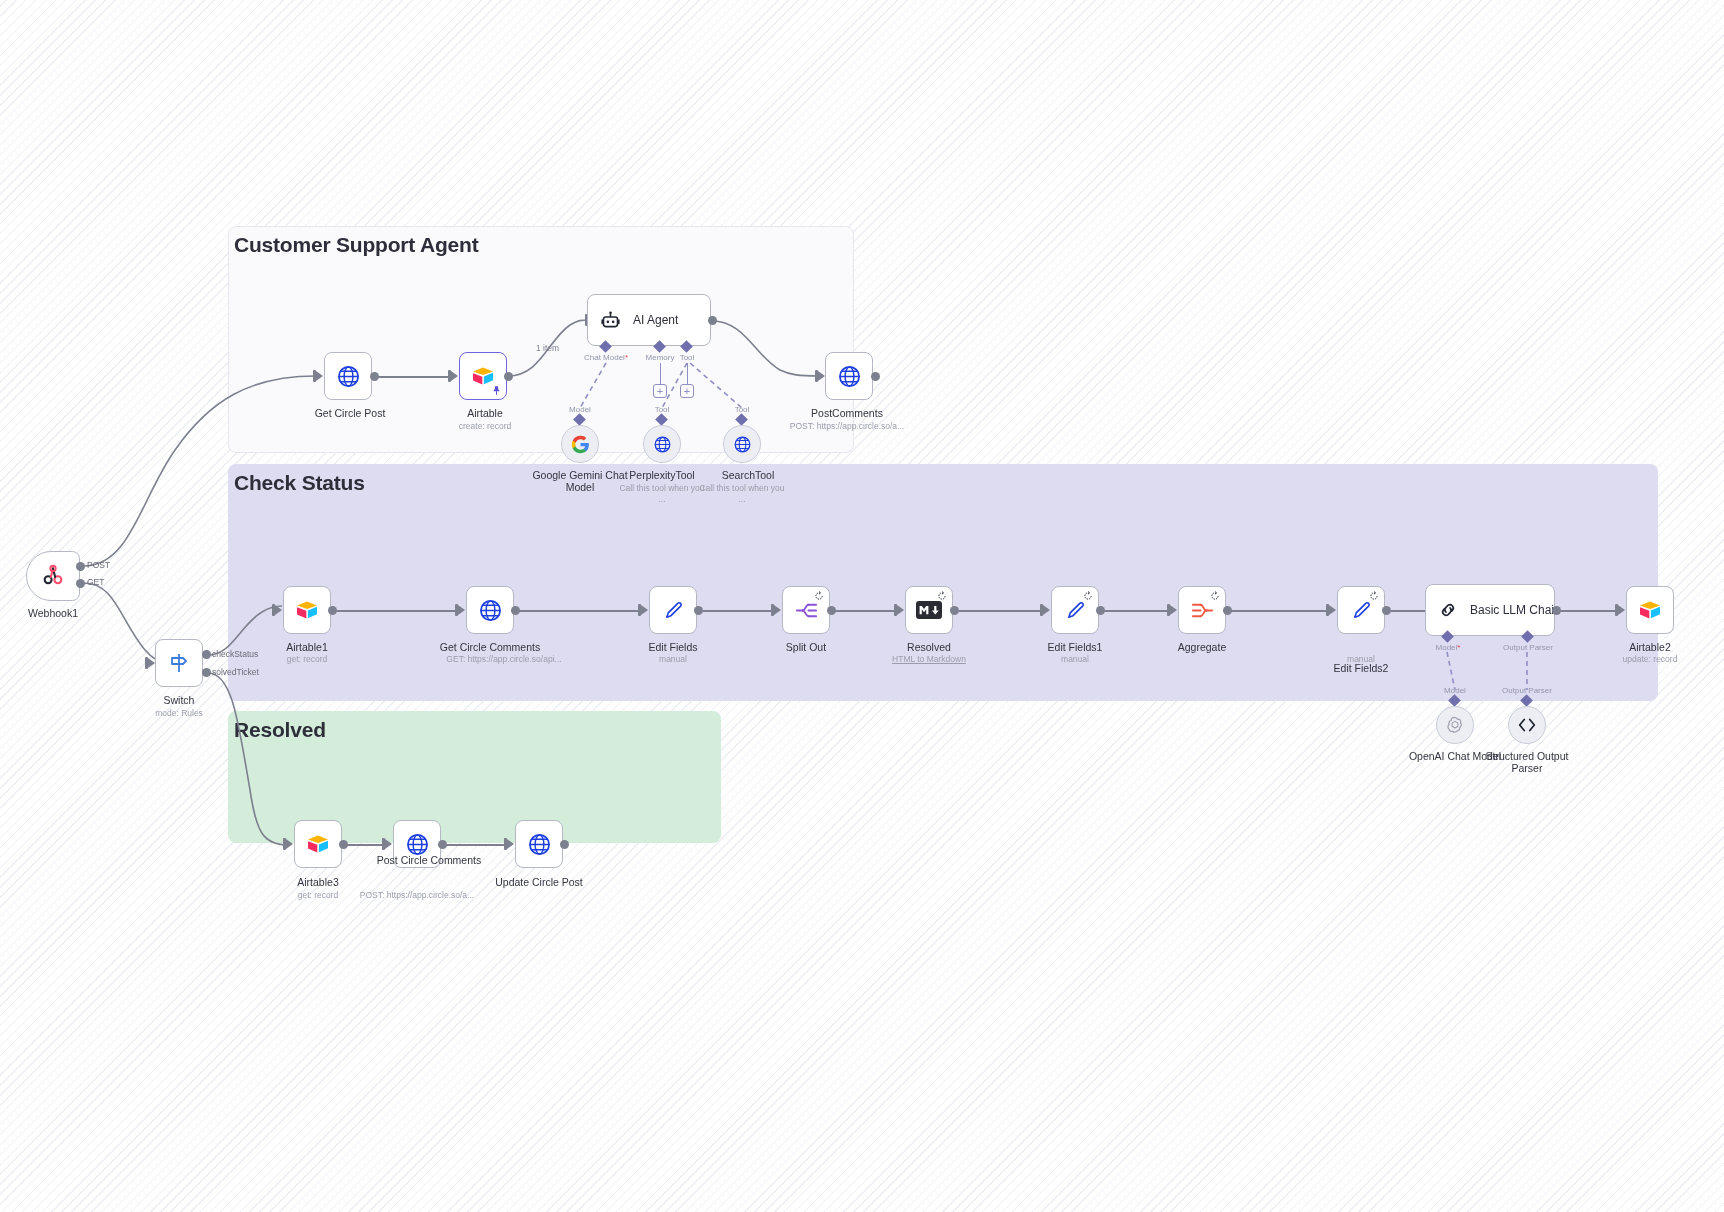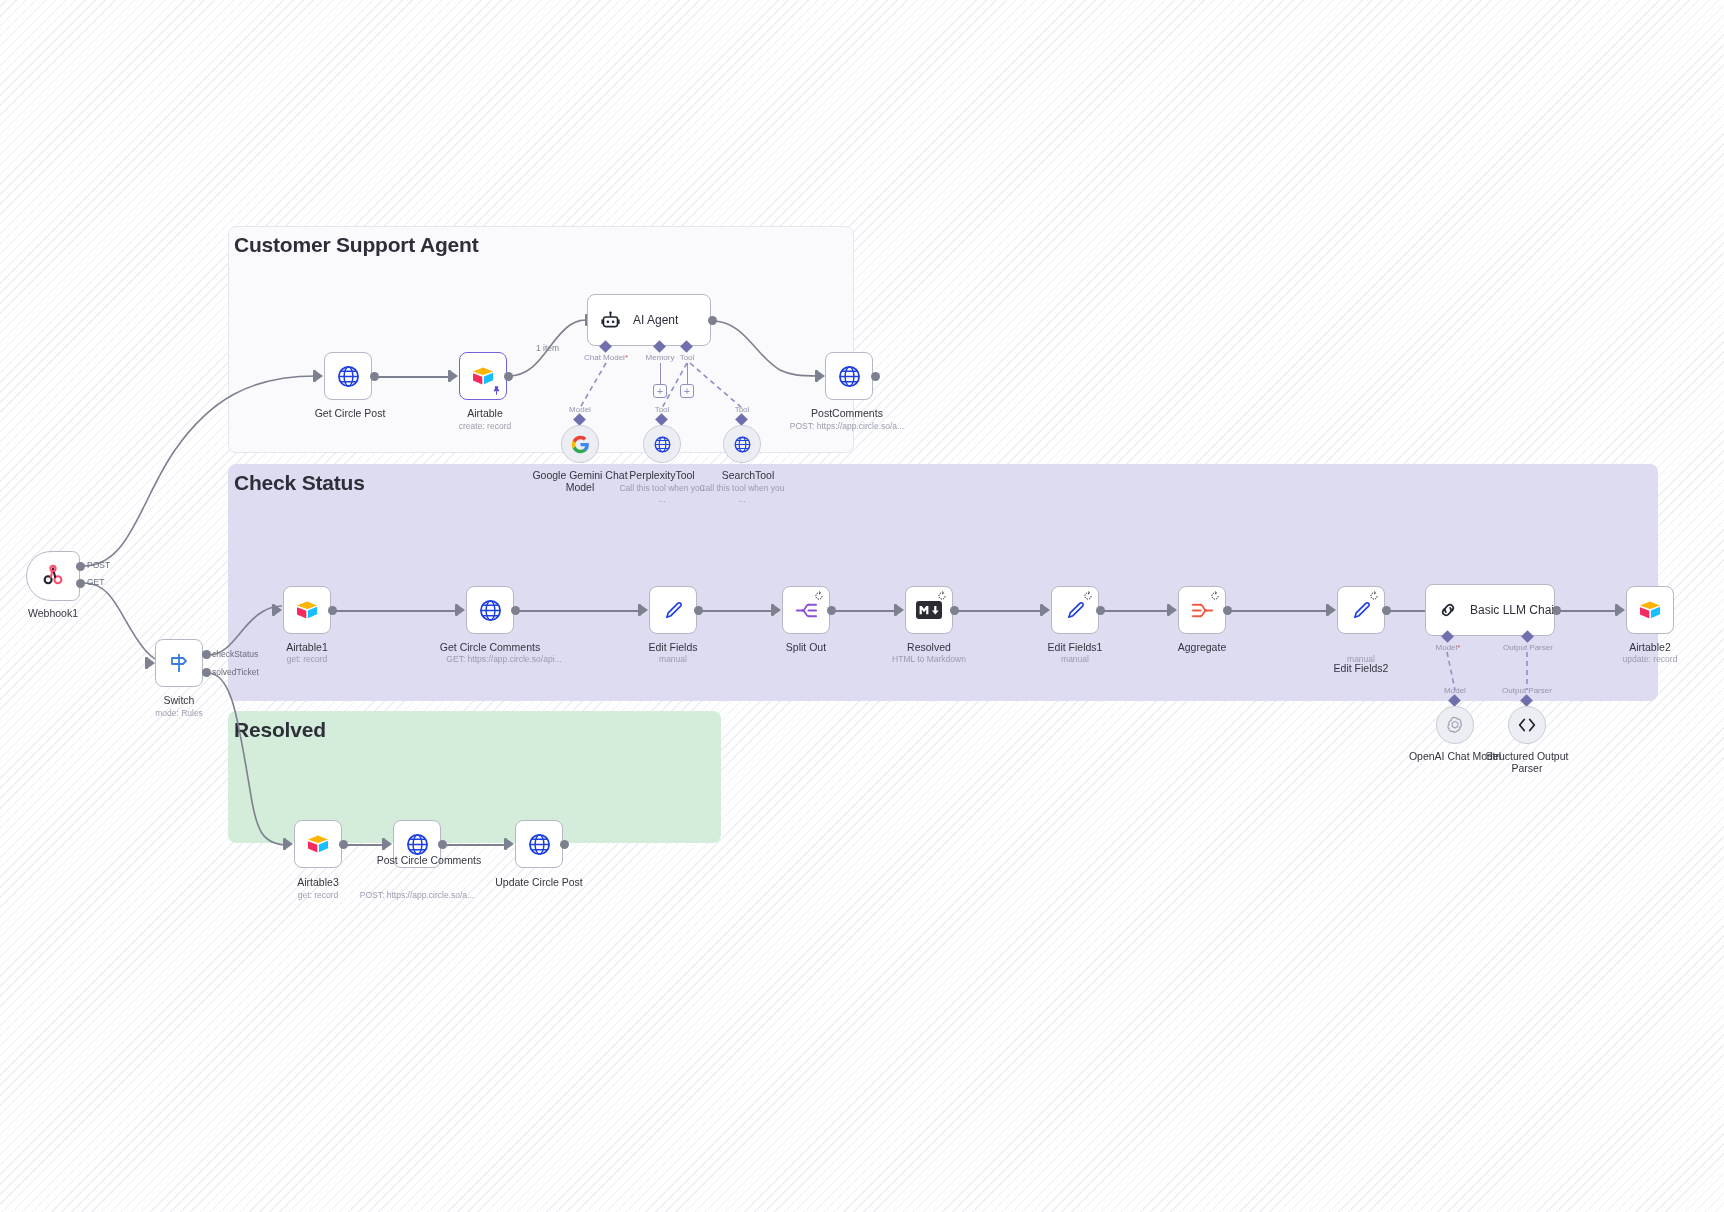--- a/index.html
+++ b/index.html
@@ -440,21 +440,21 @@
       </svg>
     </span>
     <span class="retry-icon">
       <svg width="10" height="10" viewBox="0 0 16 16">
         <path d="M13 8 A5 5 0 1 1 8 3" fill="none" stroke="#1f2430" stroke-width="1.6" stroke-dasharray="2.2,1.6"></path>
         <path d="M8 1 L10.4 3 L8 5" fill="none" stroke="#1f2430" stroke-width="1.6"></path>
       </svg>
     </span>
   </div>
   <div class="node-label" style="left:929px;top:641px;">Resolved</div>
-  <div class="node-sub" style="left:929px;top:654px;">HTML to Markdown</div>
+  <div class="node-sub" style="left:929px;top:654px;text-decoration:underline;">HTML to Markdown</div>
   <div class="dot" style="left:950px;top:606px;"></div>
   <div class="wire" style="left:958px;top:610px;width:83px;"></div>
 
   <div class="inbar" style="left:1040px;top:604px;"></div>
   <div class="arrow" style="left:1043px;top:605px;"></div>
   <div class="node node-sq" style="left:1051px;top:586px;">
     <span>
       <svg width="23" height="23" viewBox="0 0 24 24">
         <path d="M5 19 L6.5 14.5 L16.5 4.5 C17.3 3.7 18.6 3.7 19.4 4.5 C20.2 5.3 20.2 6.6 19.4 7.4 L9.4 17.4 Z" fill="none" stroke="#1d3fe0" stroke-width="1.7" stroke-linejoin="round"></path>
       </svg>

